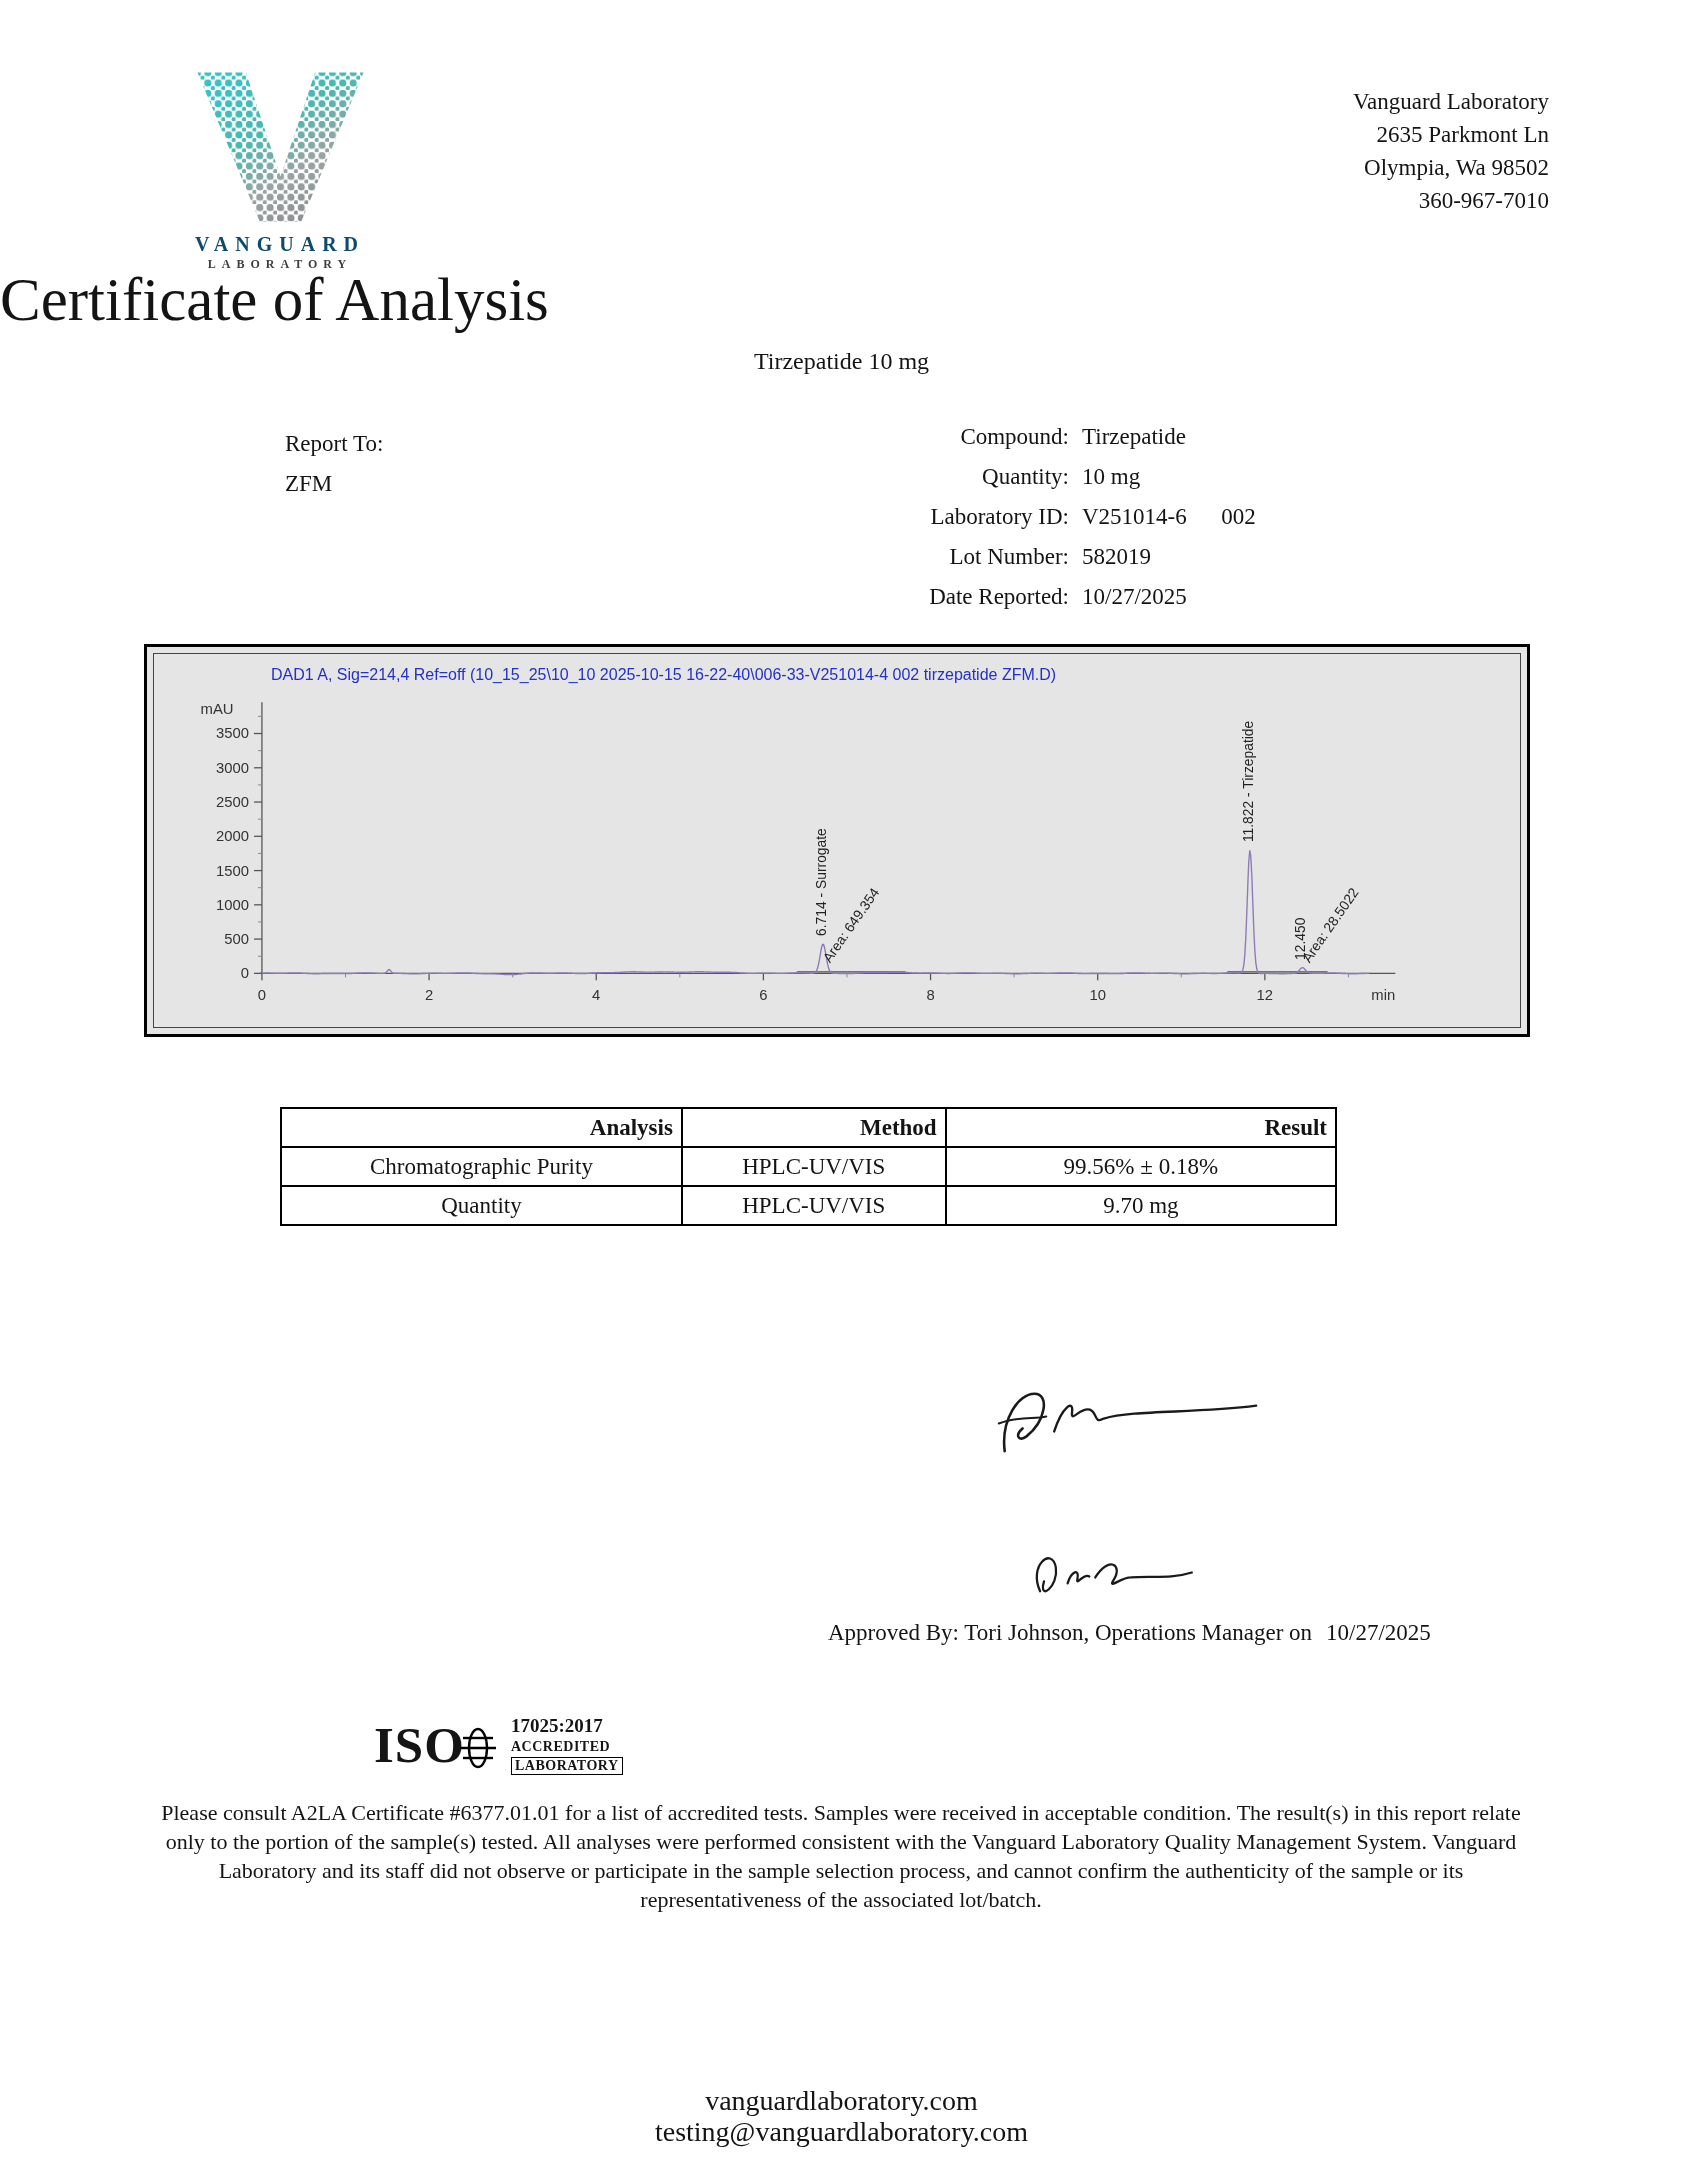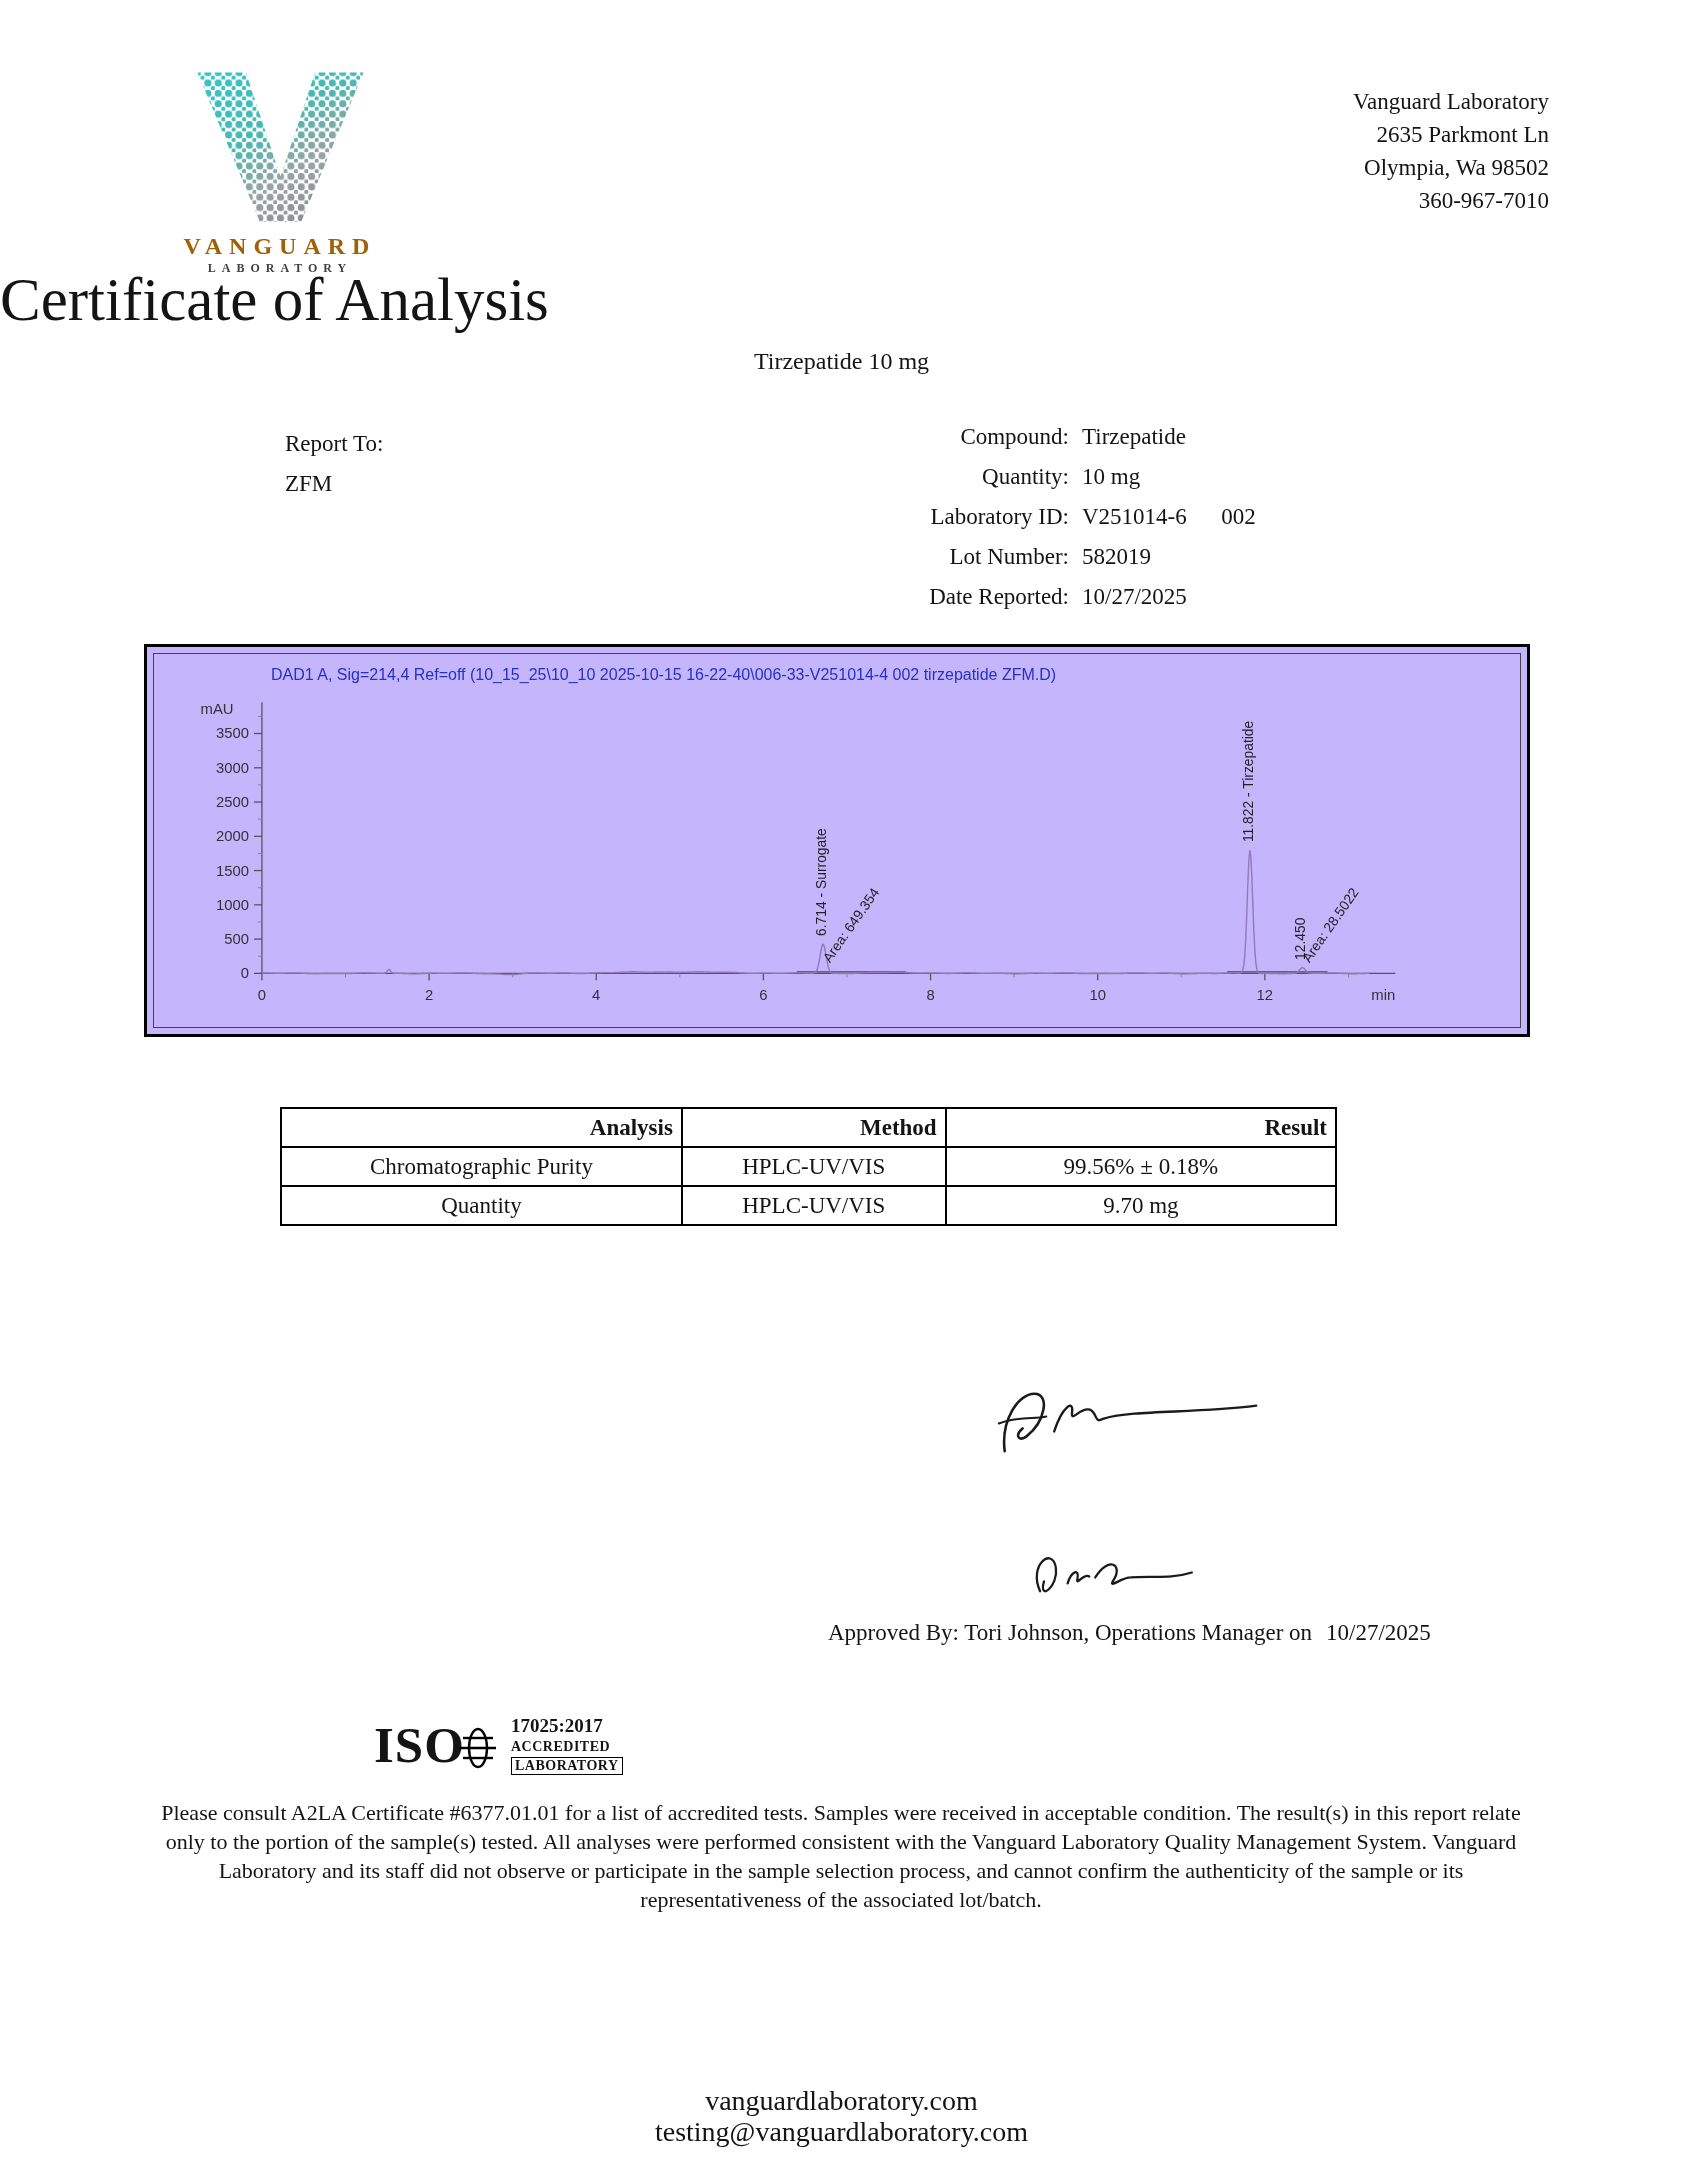--- a/index.html
+++ b/index.html
@@ -5,39 +5,39 @@
   * { box-sizing: border-box; }
   html,body { margin:0; padding:0; background:#ffffff; }
   .page {
     position: relative; width: 1683px; height: 2178px; background:#fff;
     font-family: "Liberation Serif", serif; color:#141414; overflow:hidden;
   }
   .abs { position:absolute; }
 
   
   .logo-block { left:149px; top:69px; width:262px; text-align:center; }
-  .logo-word { font-size:24px; letter-spacing:7px; color:#a16207; font-weight:600; margin-top:4px; }
+  .logo-word { font-size:20px; letter-spacing:7px; color:#0c4a6e; font-weight:600; margin-top:4px; }
   .logo-sub  { font-size:12px; letter-spacing:6px; color:#3b3f3f; font-weight:600; margin-top:1px; }
 
   
   .addr { right:134px; top:85px; text-align:right; font-size:23px; line-height:33px; }
 
   .title    { left:0; right:0; top:265px; text-align:left; font-size:61px; font-weight:400; }
   .subtitle { left:0; right:0; top:348px; text-align:center; font-size:24px; }
 
   .report-to { left:285px; top:424px; font-size:23px; line-height:40px; }
   .report-to .val { font-weight:normal; }
 
   .fields { left:594px; top:424px; font-size:23px; }
   .frow { display:flex; height:40px; align-items:baseline; }
   .flabel { width:475px; text-align:right; }
   .fvalue { margin-left:13px; white-space:pre; }
 
   
-  .chart-frame { left:144px; top:644px; width:1386px; height:393px; border:3px solid #000; padding:6px; background:#c4b5fd; }
+  .chart-frame { left:144px; top:644px; width:1386px; height:393px; border:3px solid #000; padding:6px; background:#e5e5e5; }
   .chart-inner { position:relative; width:100%; height:100%; border:1px solid #444; font-family:"Liberation Sans", sans-serif; }
   .chart-title { position:absolute; left:117px; top:12px; font-size:16px; color:#2431c4; white-space:nowrap; }
   .chart-svg { position:absolute; left:4px; top:42px; }
   .axis-label { font-size:15px; fill:#333; font-family:"Liberation Sans", sans-serif; }
   .peak-label { font-size:14px; fill:#222; font-family:"Liberation Sans", sans-serif; }
 
   
   table.results { position:absolute; left:280px; top:1107px; width:1057px; border-collapse:collapse; font-size:23px; }
   table.results th, table.results td { border:2px solid #000; text-align:center; padding:3px 8px; height:39px; }
   table.results th { font-weight:bold;text-align:right; }

